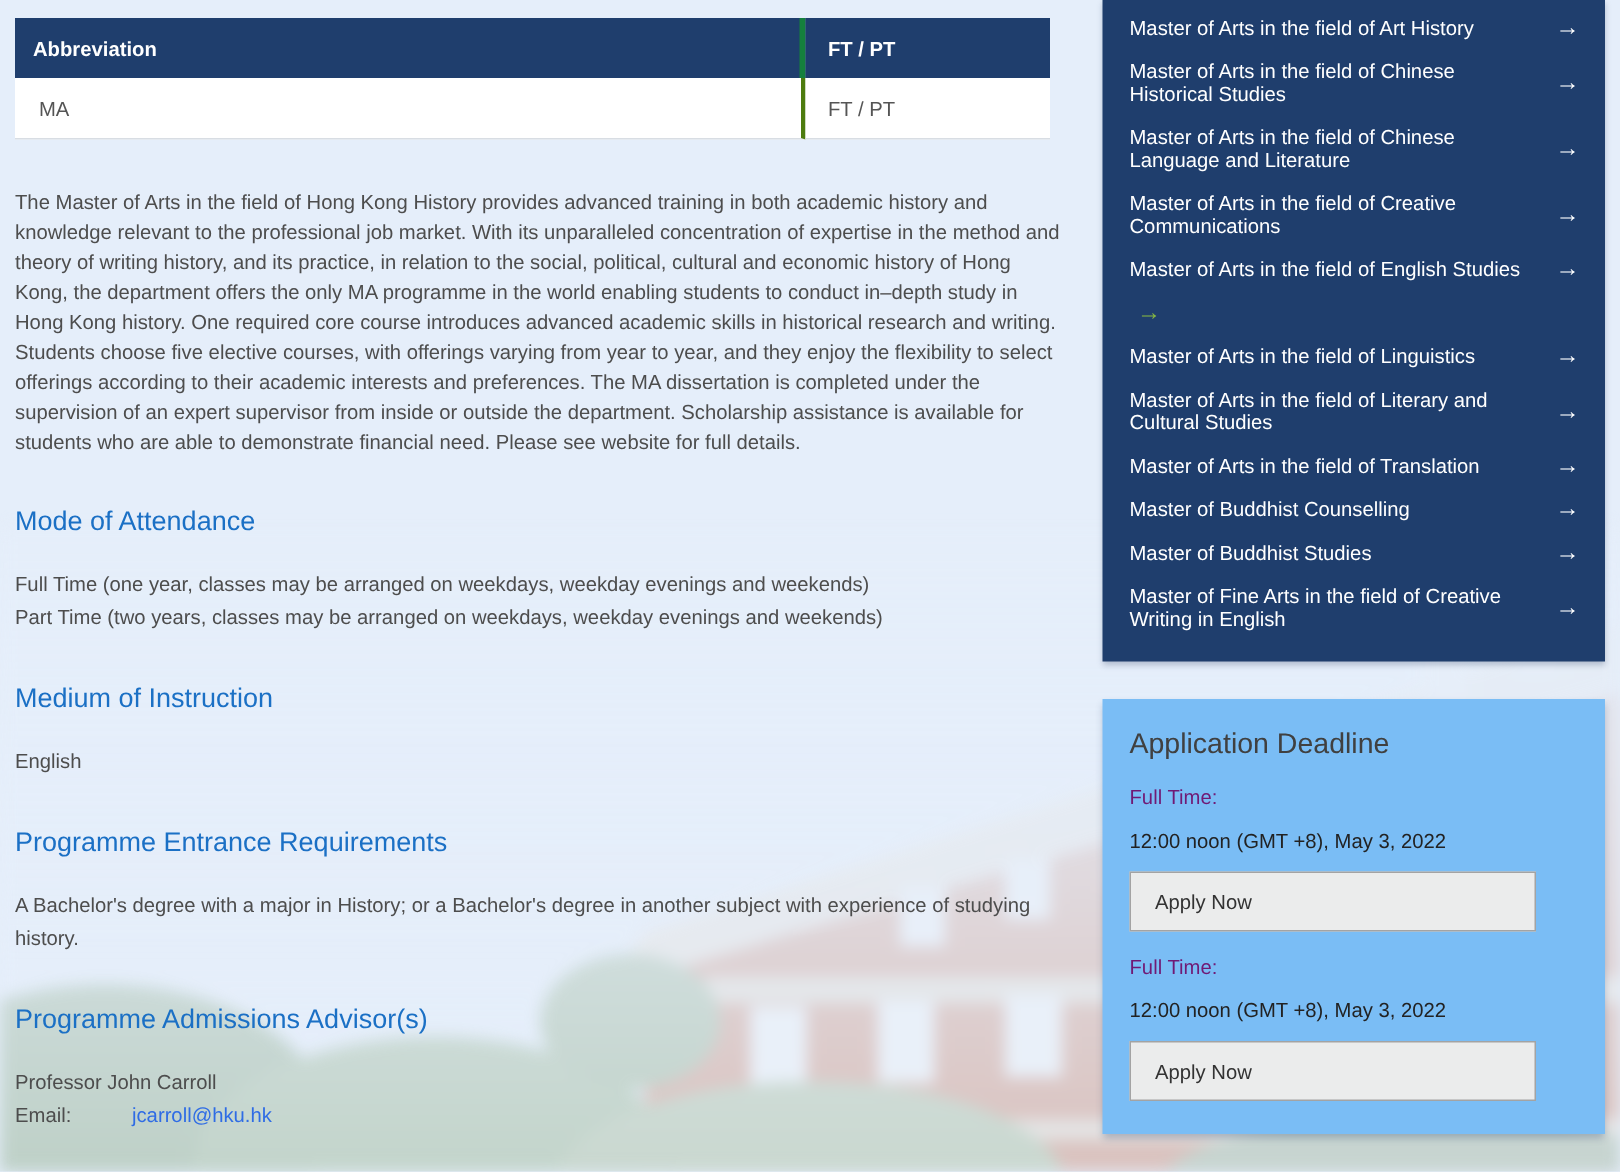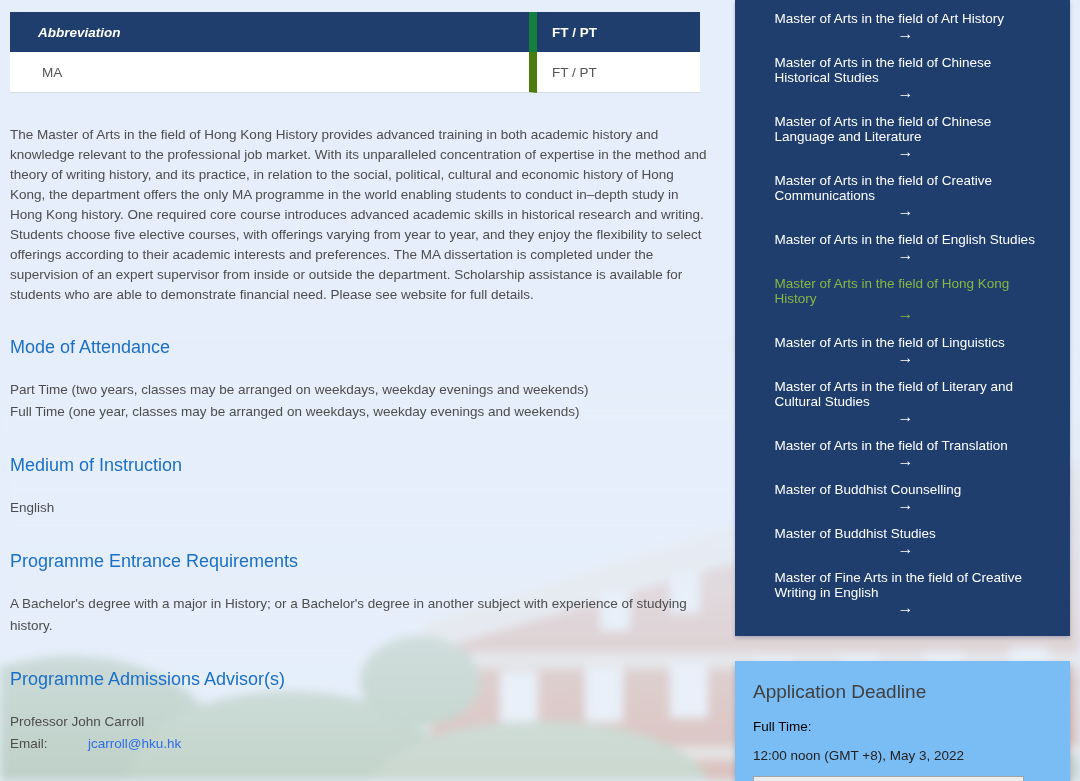--- a/index.html
+++ b/index.html
@@ -24,27 +24,27 @@
   .content {
     position: absolute; left: 10px; top: 12px; width: 697px;
   }
 
   .info-table { width: 690px; border-collapse: separate; border-spacing: 0; }
   .info-table .hrow .cell {
     background: #1f3e6d; color: #ffffff; font-weight: 700;
     height: 40px; font-size: 13.5px;
   }
   .info-table .cell { vertical-align: middle; }
-  .info-table .hrow .c1 { padding-left: 28px; border-right: 8px solid #15803d; font-style: italic; }
+  .info-table .hrow .c1 { padding-left: 12px; border-right: 4px solid #15803d; }
   .info-table .hrow .c2 { padding-left: 15px; }
   .info-table .brow .cell {
     background: #ffffff; color: #555; height: 41px; font-size: 13.5px;
     border-bottom: 1px solid #d8dde3;
   }
-  .info-table .brow .c1 { padding-left: 32px; border-right: 8px solid #4d7c0f; }
+  .info-table .brow .c1 { padding-left: 16px; border-right: 3px solid #4d7c0f; }
   .info-table .brow .c2 { padding-left: 15px; }
   .info-table .c1 { width: 527px; }
   .info-table .c2 { width: 163px; margin-left: 24px; }
 
   .intro {
     margin-top: 32px; font-size: 13.5px; line-height: 20px; color: #4d4d4d;
     width: 697px;
   }
 
   h2.section-heading {
@@ -60,38 +60,38 @@
 
   
   .sidebar { position: absolute; left: 735px; top: 0; width: 335px; }
 
   .prog-panel {
     background: #1f3e6d; padding: 4px 0 14px 0;
     box-shadow: 0 2px 4px rgba(20,40,80,0.25);
   }
   .prog-item {
     display: flex; align-items: center; justify-content: space-between;
-    padding: 7px 12px 7px 18px; cursor: pointer; flex-direction: column;
+    padding: 7px 12px 7px 18px; cursor: pointer;
   }
   .prog-label {
     color: #ffffff; font-size: 13.5px; line-height: 15px; width: 262px;
   }
   .prog-arrow {
     color: #ffffff; font-size: 16px; line-height: 15px; width: 26px;
     text-align: center; flex: 0 0 auto;
   }
   .prog-item.active .prog-label, .prog-item.active .prog-arrow { color: #85b742; }
 
   
   .deadline-box {
     margin-top: 25px; background: #7abdf5; padding: 20px 18px 22px 18px;
     box-shadow: 0 3px 5px rgba(40,70,110,0.3);
   }
   .deadline-title { font-size: 19px; font-weight: 400; color: #404040; margin-bottom: 16px; }
-  .deadline-label { font-size: 13.5px; color: #000000; margin-bottom: 14px; }
+  .deadline-label { font-size: 13.5px; color: #701a75; margin-bottom: 14px; }
   .deadline-value { font-size: 13.5px; color: #222; margin-bottom: 13px; }
   .apply-btn {
     display: block; width: 271px; height: 40px; text-align: left;
     padding: 0 16px; background: #ebecec; border: 1px solid #a3a3a3;
     font-family: "Liberation Sans", sans-serif; font-size: 13.5px; color: #333;
     cursor: pointer; margin-bottom: 16px;
   }
   .apply-btn:last-child { margin-bottom: 0; }
 </style>
 </head>
@@ -153,22 +153,22 @@
       <td class="cell c1">MA</td>
       <td class="cell c2">FT / PT</td>
     </tr>
   </tbody>
     </table>
 
   <p class="intro">The Master of Arts in the field of Hong Kong History provides advanced training in both academic history and knowledge relevant to the professional job market. With its unparalleled concentration of expertise in the method and theory of writing history, and its practice, in relation to the social, political, cultural and economic history of Hong Kong, the department offers the only MA programme in the world enabling students to conduct in–depth study in Hong Kong history. One required core course introduces advanced academic skills in historical research and writing. Students choose five elective courses, with offerings varying from year to year, and they enjoy the flexibility to select offerings according to their academic interests and preferences. The MA dissertation is completed under the supervision of an expert supervisor from inside or outside the department. Scholarship assistance is available for students who are able to demonstrate financial need. Please see website for full details.</p>
 
   <h2 class="section-heading">Mode of Attendance</h2>
   <div class="section-body">
+    <div>Full Time (one year, classes may be arranged on weekdays, weekday evenings and weekends)</div>
     <div>Part Time (two years, classes may be arranged on weekdays, weekday evenings and weekends)</div>
-    <div>Full Time (one year, classes may be arranged on weekdays, weekday evenings and weekends)</div>
   </div>
 
   <h2 class="section-heading">Medium of Instruction</h2>
   <div class="section-body">English</div>
 
   <h2 class="section-heading">Programme Entrance Requirements</h2>
   <div class="section-body">A Bachelor's degree with a major in History; or a Bachelor's degree in another subject with experience of studying history.</div>
 
   <h2 class="section-heading">Programme Admissions Advisor(s)</h2>
   <div class="advisor-name">Professor John Carroll</div>
@@ -195,21 +195,20 @@
       </div>
       <div class="prog-item">
         <span class="prog-label">Master of Arts in the field of Creative Communications</span>
         <span class="prog-arrow">→</span>
       </div>
       <div class="prog-item">
         <span class="prog-label">Master of Arts in the field of English Studies</span>
         <span class="prog-arrow">→</span>
       </div>
       <div class="prog-item active">
-        <span class="prog-label">Master of Arts in the field of Hong Kong History</span>
         <span class="prog-arrow">→</span>
       </div>
       <div class="prog-item">
         <span class="prog-label">Master of Arts in the field of Linguistics</span>
         <span class="prog-arrow">→</span>
       </div>
       <div class="prog-item">
         <span class="prog-label">Master of Arts in the field of Literary and Cultural Studies</span>
         <span class="prog-arrow">→</span>
       </div>

